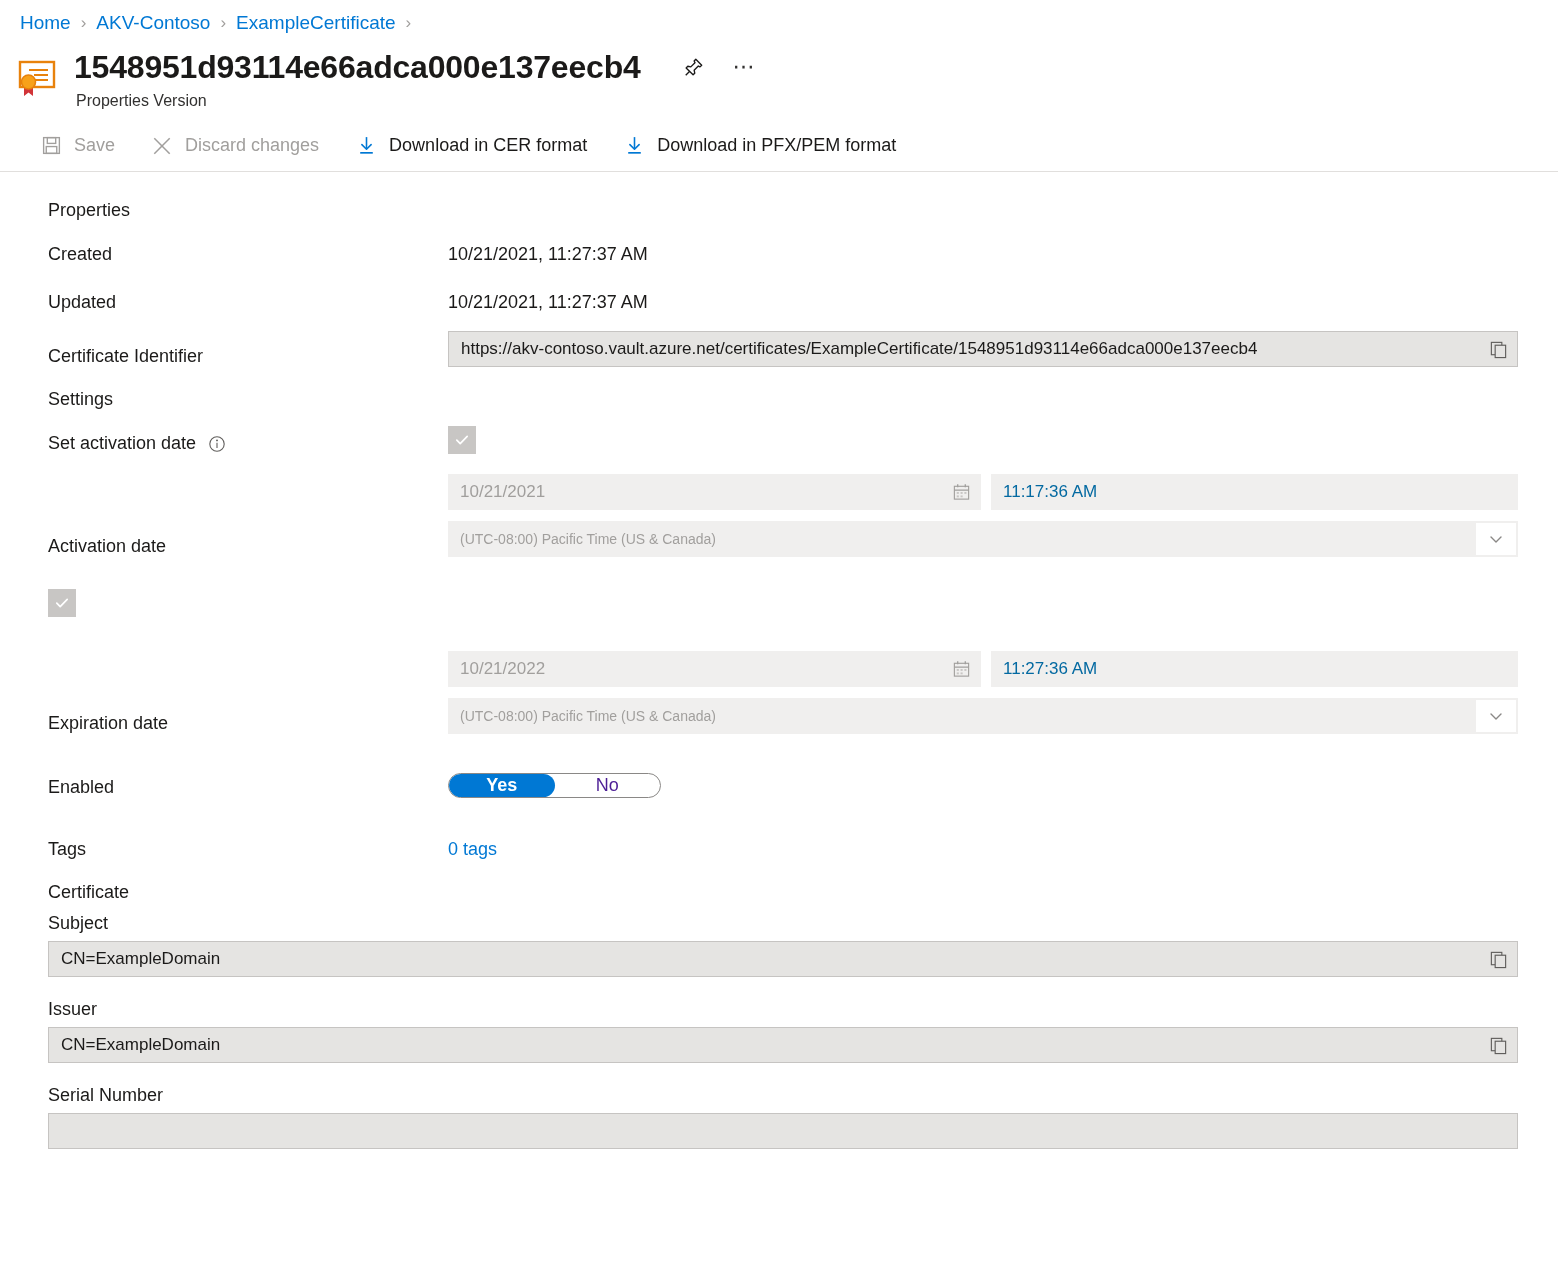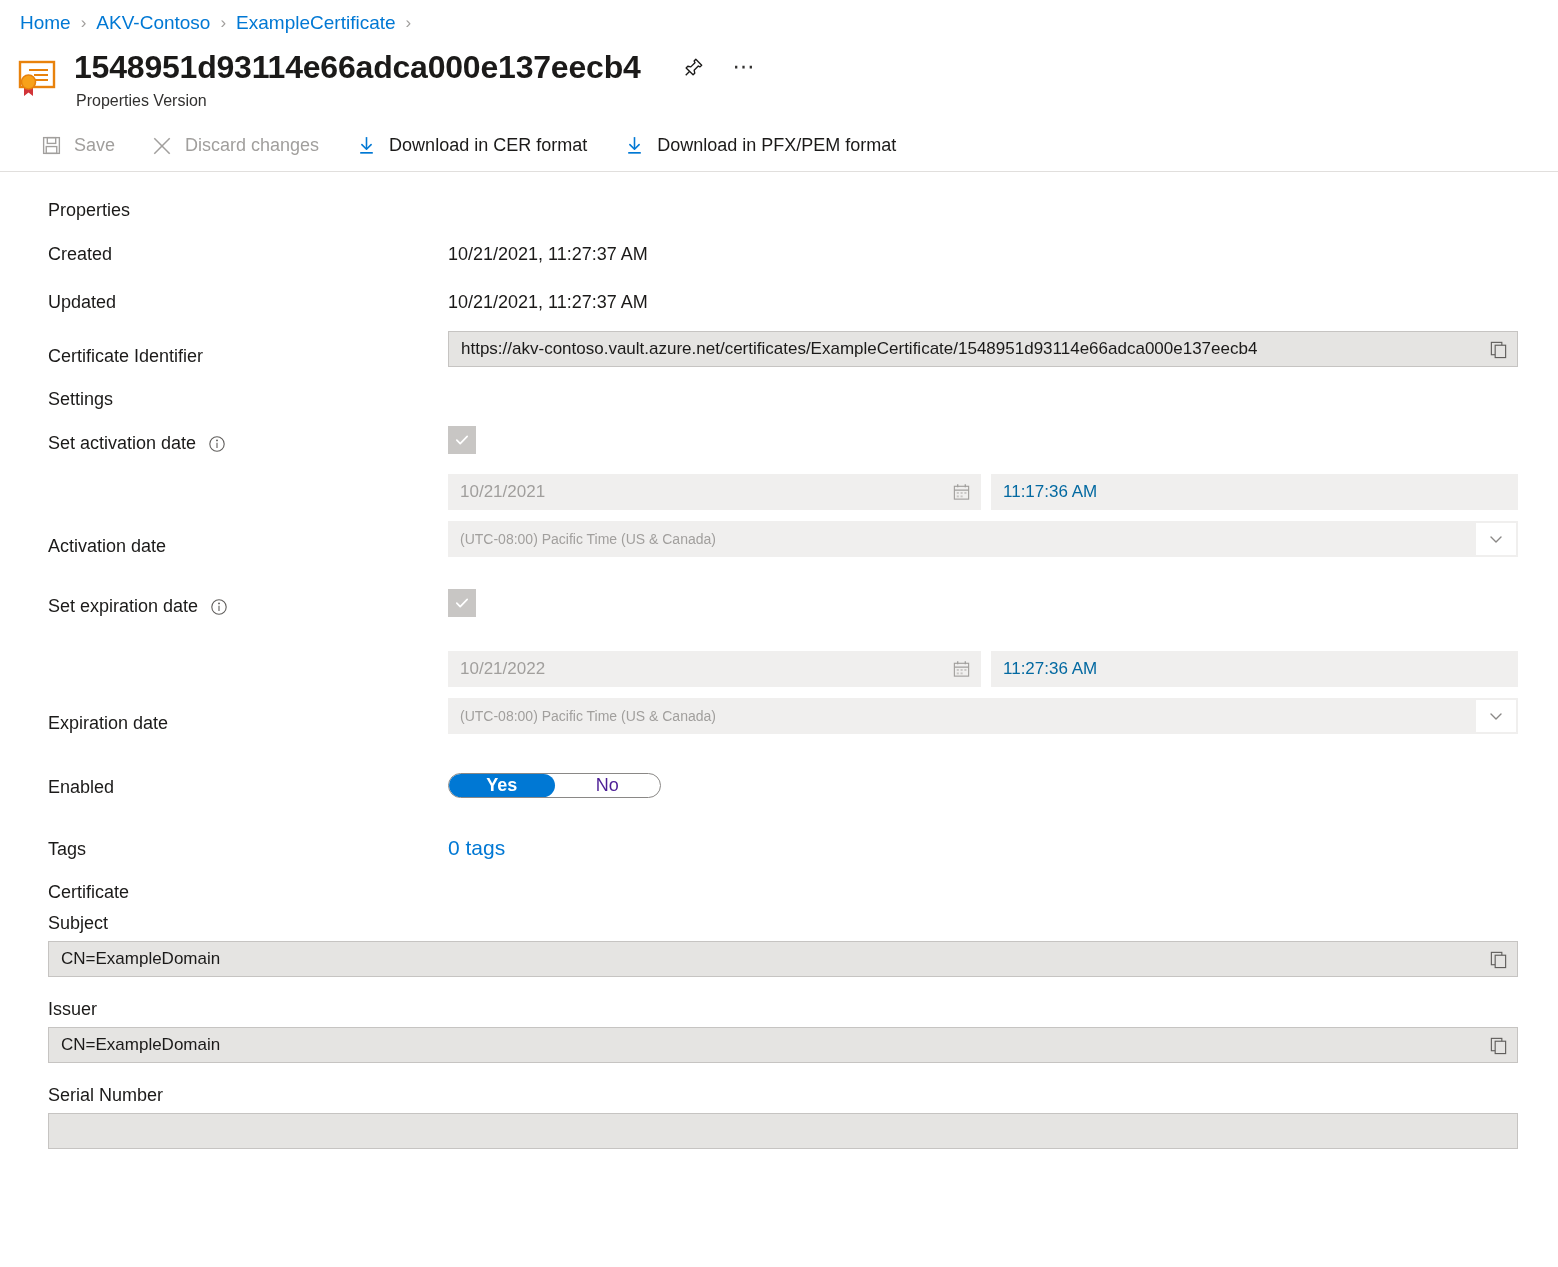--- a/index.html
+++ b/index.html
@@ -213,21 +213,21 @@
   }
   .toggle-opt.on {
     background: #0078d4;
     color: #ffffff;
     border-radius: 18px;
     font-weight: 600;
   }
 
   .link {
     color: #0078d4;
-    font-size: 21px;
+    font-size: 18px;
     cursor: pointer;
   }
 
   .stack-label {
     font-size: 18px;
     color: #1b1a19;
     margin-bottom: 7px;
   }
   .stack-block { margin-bottom: 22px; }
   .stack-block:last-child { margin-bottom: 0; }
@@ -399,30 +399,20 @@
         <span class="tz-chev">
           <svg width="20" height="20" viewBox="0 0 20 20">
             <path d="M5 8 L10 13 L15 8" fill="none" stroke="#8a8886" stroke-width="1.4" stroke-linecap="round" stroke-linejoin="round"></path>
           </svg>
         </span>
       </div>
     </div>
   </div>
 
   <div class="row" style="margin-bottom:20px;">
-    <div class="row-label">
-      <span>Set expiration date</span>
-      <span class="info-icon">
-        <svg width="18" height="18" viewBox="0 0 18 18">
-          <circle cx="9" cy="9" r="7.2" fill="none" stroke="#605e5c" stroke-width="1.1"></circle>
-          <circle cx="9" cy="5.4" r="0.95" fill="#605e5c"></circle>
-          <line x1="9" y1="7.8" x2="9" y2="13" stroke="#605e5c" stroke-width="1.1"></line>
-        </svg>
-      </span>
-    </div>
     <div class="row-value" style="padding-top:0;">
       <div class="checkbox">
         <svg width="18" height="18" viewBox="0 0 18 18">
           <path d="M3.8 9.2 L7.2 12.6 L14.2 5.4" fill="none" stroke="#ffffff" stroke-width="1.7" stroke-linecap="round" stroke-linejoin="round"></path>
         </svg>
       </div>
     </div>
   </div>
 
   <div class="row" style="margin-bottom:26px;">

